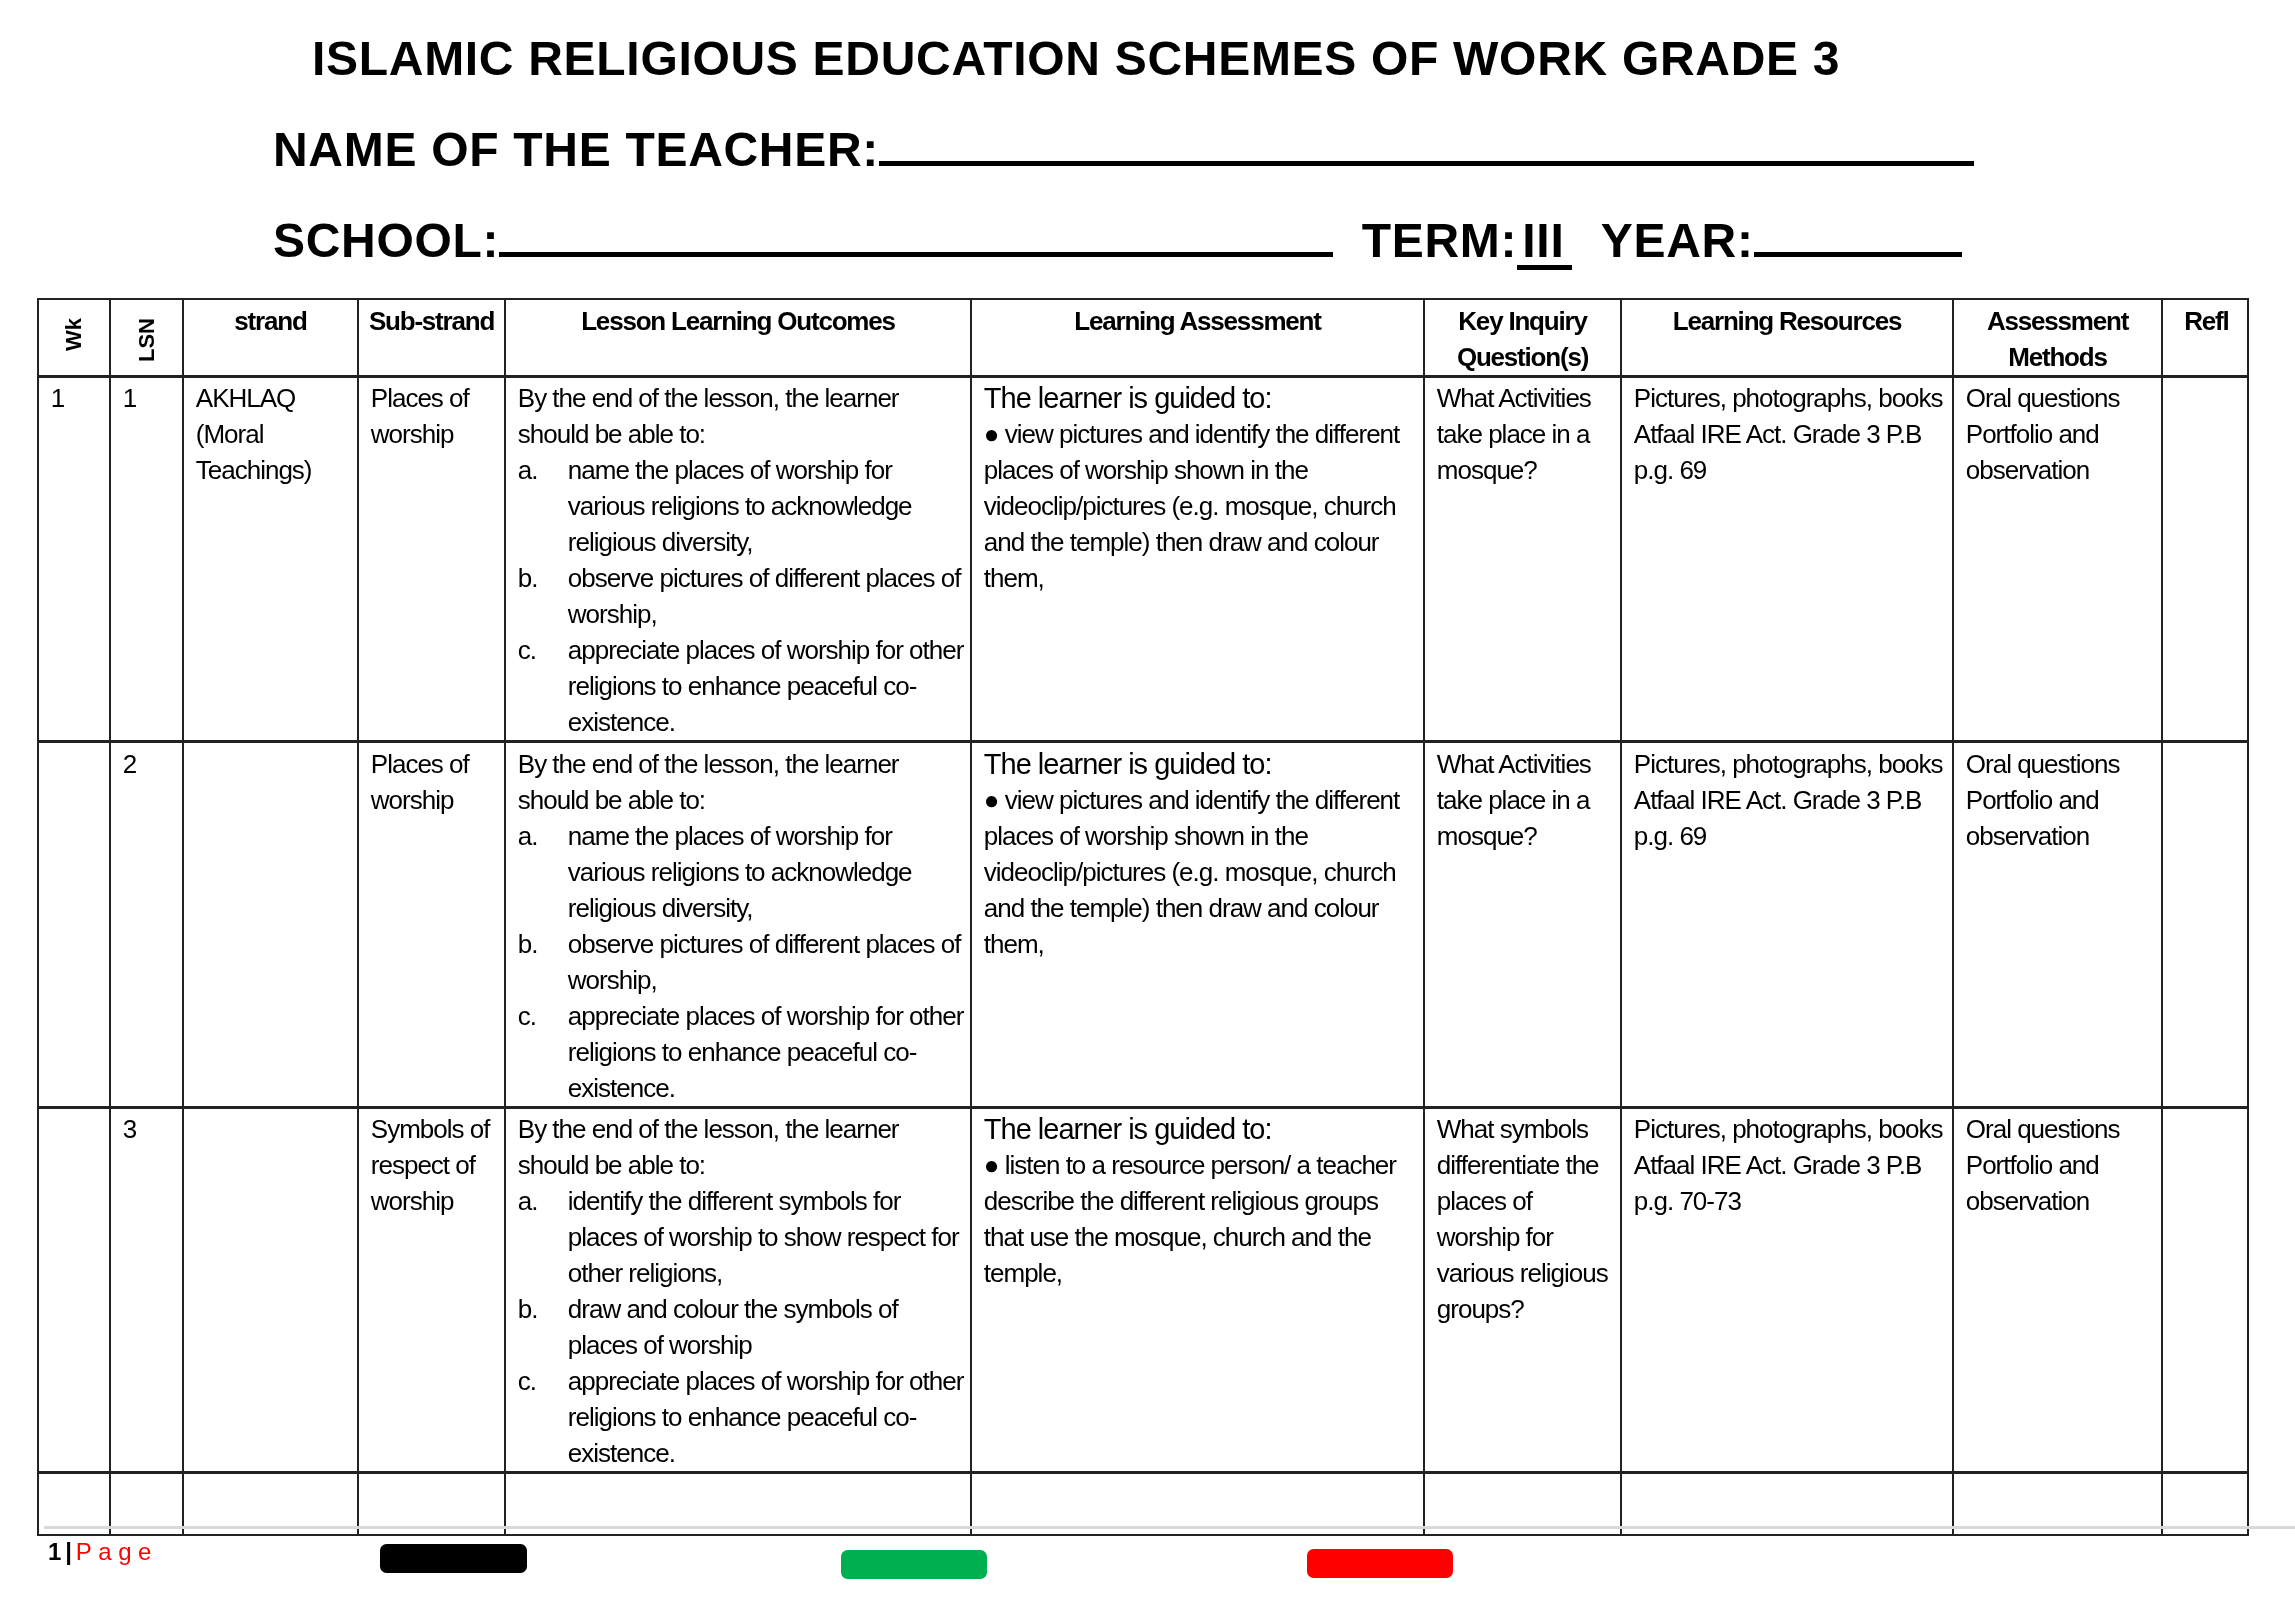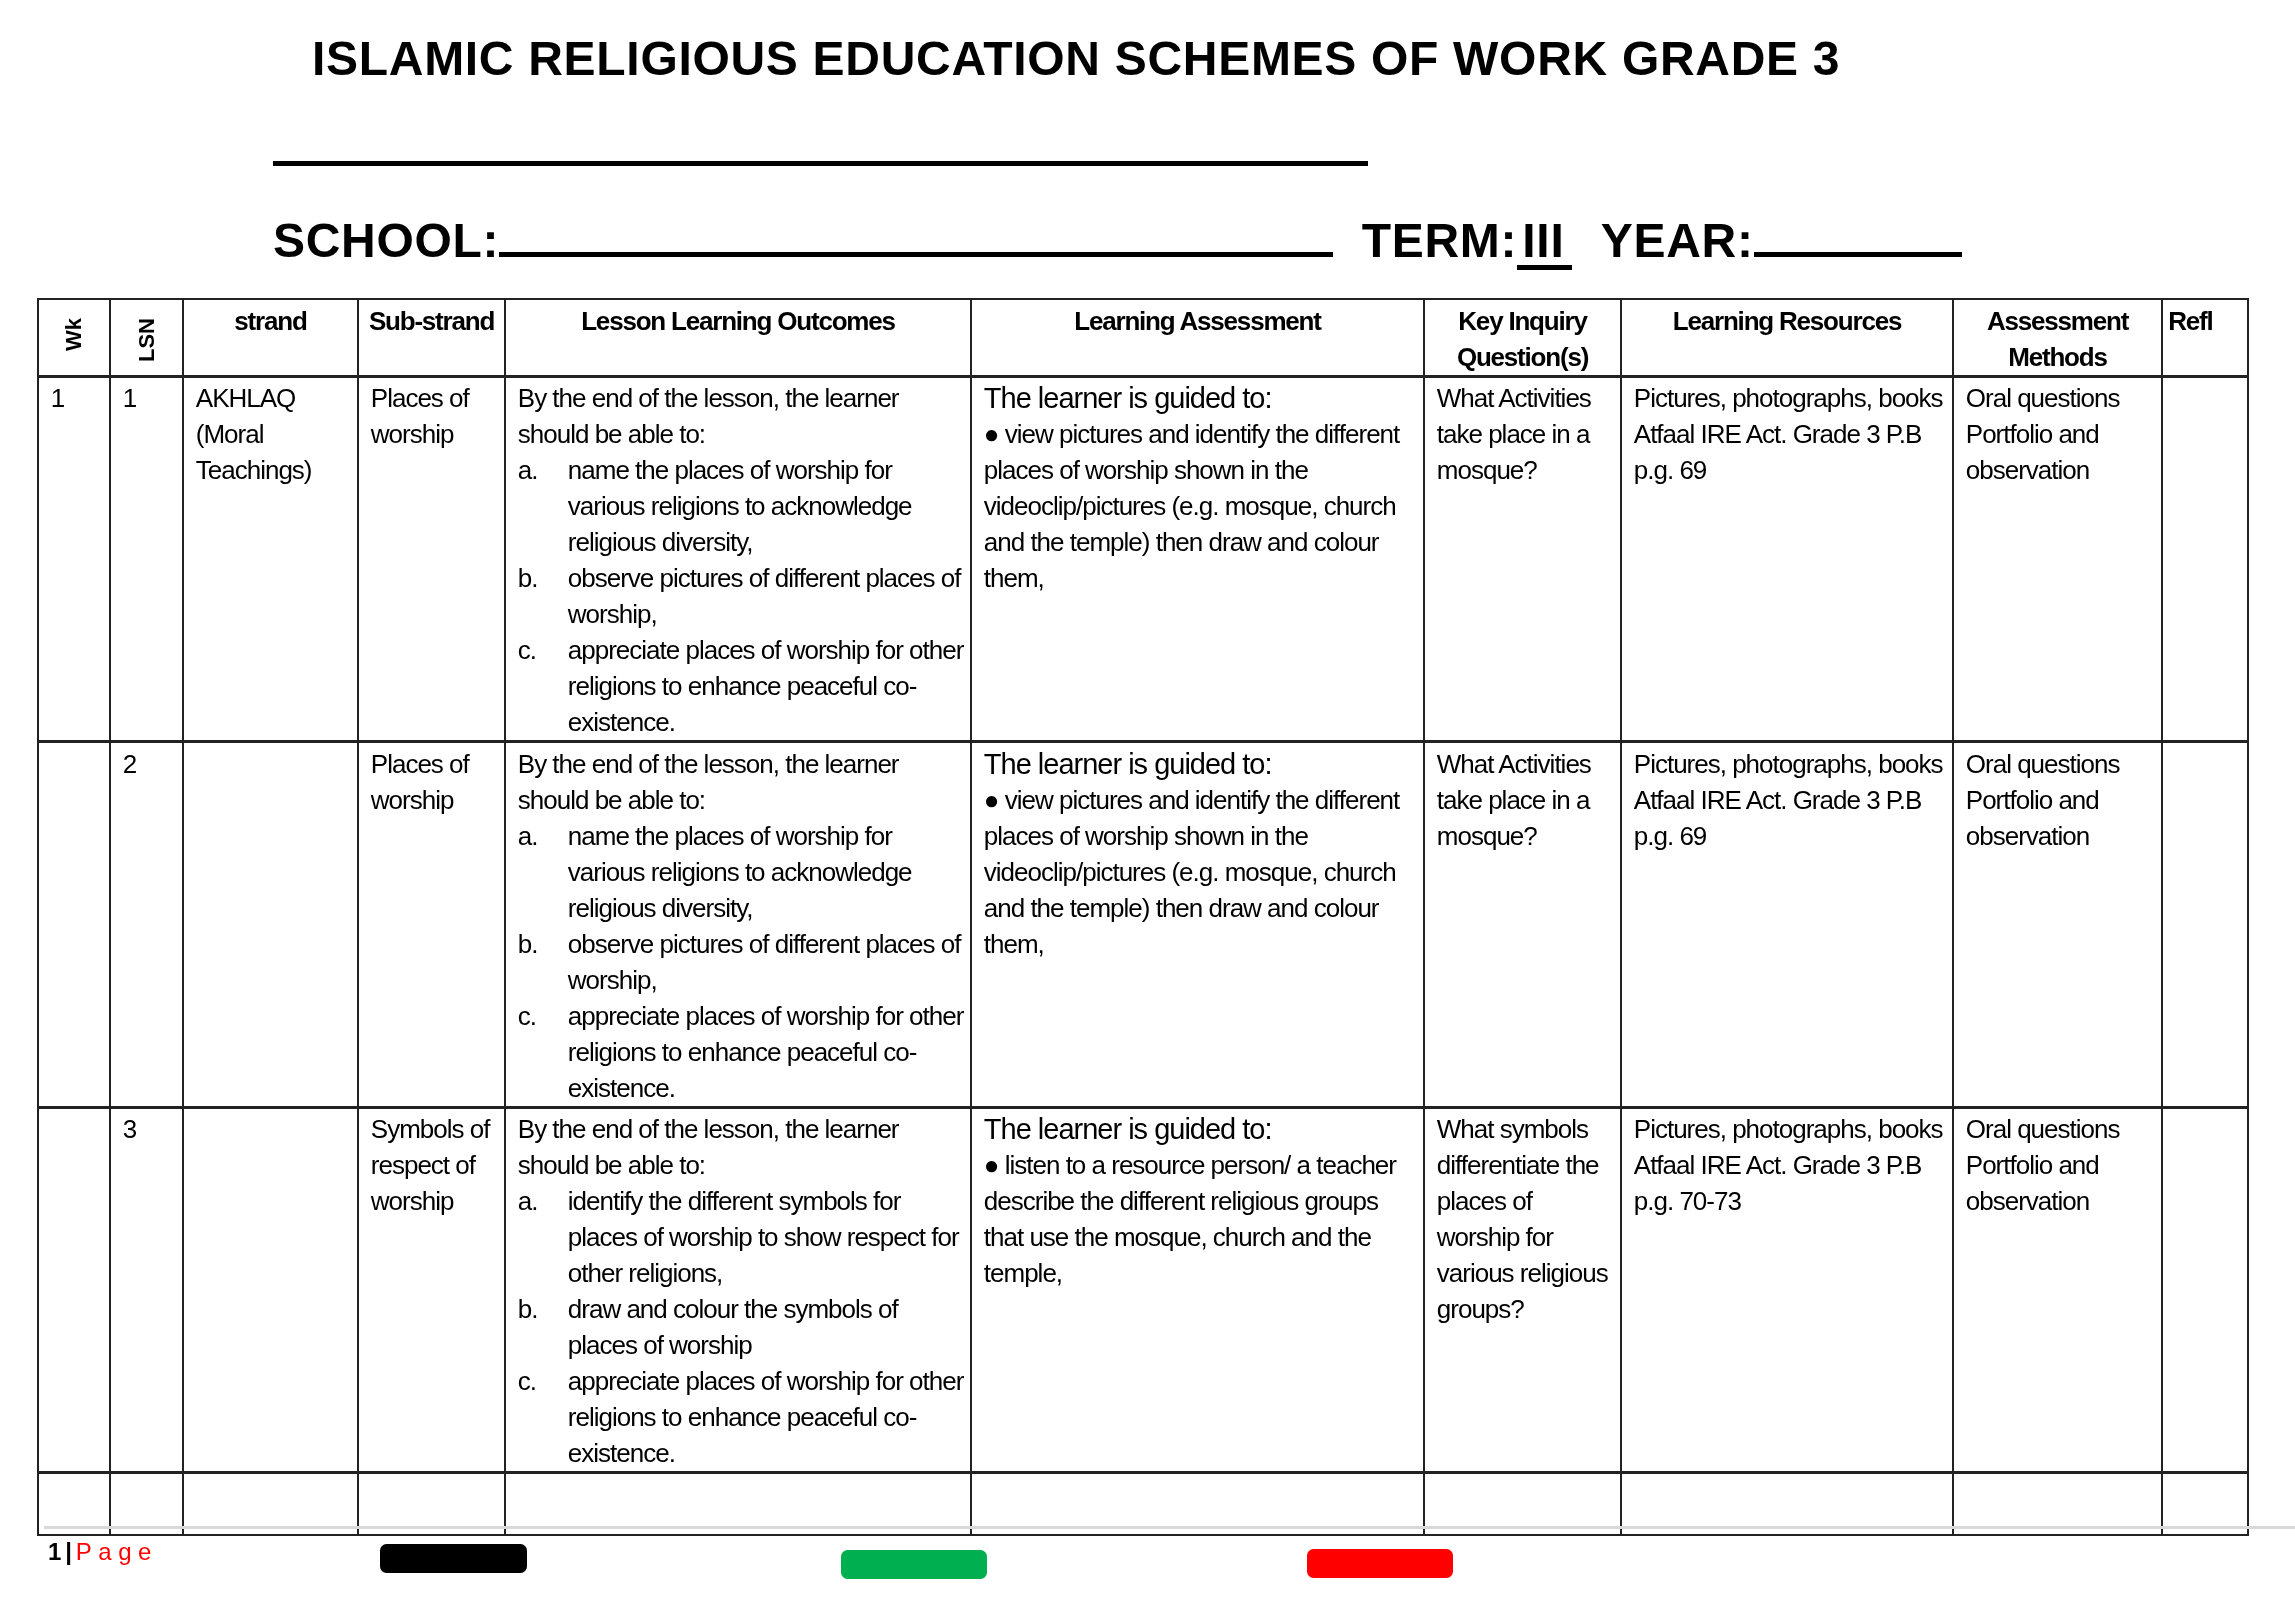--- a/index.html
+++ b/index.html
@@ -41,21 +41,21 @@
   .page-num .sep{font-weight:bold;margin:0 3.9px;}
   .page-num .p{color:#ff0000;letter-spacing:6.5px;}
   .bar{position:absolute;height:29px;border-radius:6.5px;}
 </style>
 </head>
 <body>
 
 <div class="hdr" style="left:312px;top:35px;">ISLAMIC RELIGIOUS EDUCATION SCHEMES OF WORK GRADE 3</div>
 
 <div class="hdr" style="left:273px;top:126px;">
-  <span class="blank" style="width:1095px;"></span>
+  <span>NAME OF THE TEACHER:</span><span class="blank" style="width:1095px;"></span>
 </div>
 
 <div class="hdr" style="left:273px;top:217px;">
   <span>SCHOOL:</span><span class="blank" style="width:834px;"></span>
   <span style="margin-left:14.4px;">TERM:</span><span class="term-val">III</span>
   <span style="margin-left:14.4px;">YEAR:</span><span class="blank" style="width:208px;"></span>
 </div>
 
 <table class="sow">
   <colgroup>
@@ -74,21 +74,21 @@
       <tr class="head">
     <th class="rot"><span class="vert">Wk</span></th>
     <th class="rot"><span class="vert">LSN</span></th>
     <th>strand</th>
     <th>Sub-strand</th>
     <th>Lesson Learning Outcomes</th>
     <th>Learning Assessment</th>
     <th style="padding:2.6px 19.6px 0 19.6px;text-align:center;">Key Inquiry Question(s)</th>
     <th>Learning Resources</th>
     <th style="padding:2.6px 26px 0 26px;">Assessment Methods</th>
-    <th style="text-align:left;padding-left:5.2px;">Refl</th>
+    <th style="text-align:center;padding-left:5.2px;">Refl</th>
   </tr>
 
   <tr class="r1">
     <td class="num" style="font-weight:normal;">1</td>
     <td class="num" style="font-weight:normal;">1</td>
     <td class="strand">AKHLAQ (Moral Teachings)</td>
     <td class="sub">Places of worship</td>
     <td class="outc">
       <div>By the end of the lesson, the learner should be able to:</div>
       <ul class="outc-list">

